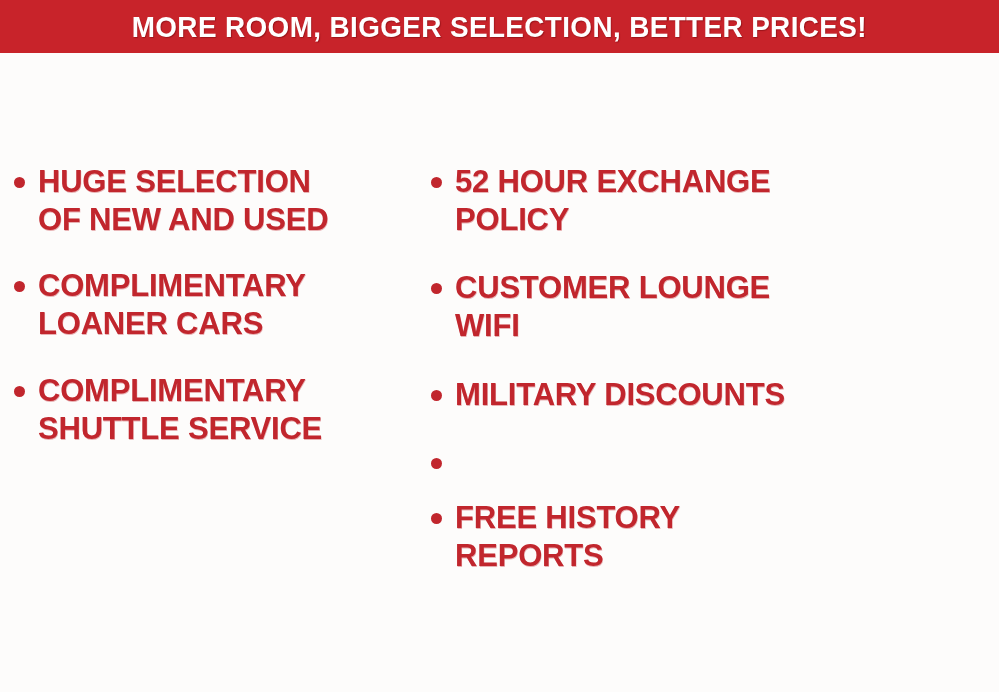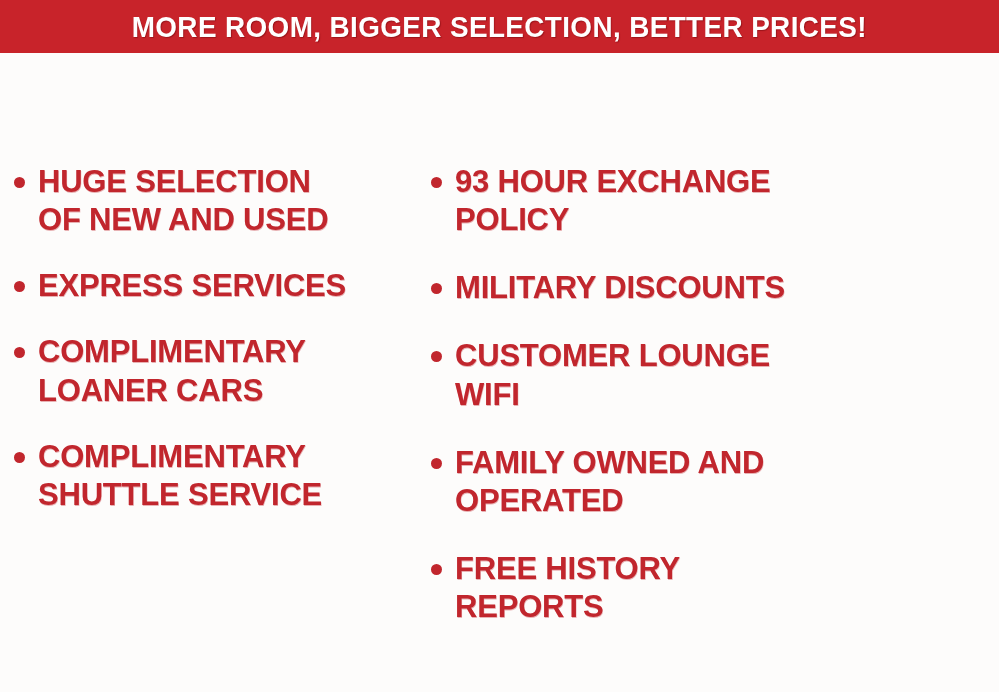--- a/index.html
+++ b/index.html
@@ -134,53 +134,47 @@
   <div class="columns">
 
     <div class="col col-left">
       <div class="bullet-item">
         <span class="dot"></span>
         <span class="bullet-text">HUGE SELECTION
 OF NEW AND USED</span>
       </div>
       <div class="bullet-item">
         <span class="dot"></span>
-        <span class="bullet-text">EXPRESS SERVICES</span>
-      </div>
-      <div class="bullet-item">
-        <span class="dot"></span>
         <span class="bullet-text">COMPLIMENTARY
 LOANER CARS</span>
       </div>
       <div class="bullet-item">
         <span class="dot"></span>
         <span class="bullet-text">COMPLIMENTARY
 SHUTTLE SERVICE</span>
       </div>
     </div>
 
     <div class="col col-right">
       <div class="bullet-item">
         <span class="dot"></span>
-        <span class="bullet-text">93 HOUR EXCHANGE
+        <span class="bullet-text">52 HOUR EXCHANGE
 POLICY</span>
-      </div>
-      <div class="bullet-item">
-        <span class="dot"></span>
-        <span class="bullet-text">MILITARY DISCOUNTS</span>
       </div>
       <div class="bullet-item">
         <span class="dot"></span>
         <span class="bullet-text">CUSTOMER LOUNGE
 WIFI</span>
       </div>
       <div class="bullet-item">
         <span class="dot"></span>
-        <span class="bullet-text">FAMILY OWNED AND
-OPERATED</span>
+        <span class="bullet-text">MILITARY DISCOUNTS</span>
+      </div>
+      <div class="bullet-item">
+        <span class="dot"></span>
       </div>
       <div class="bullet-item">
         <span class="dot"></span>
         <span class="bullet-text">FREE HISTORY
 REPORTS</span>
       </div>
     </div>
 
   </div>
 </div>

